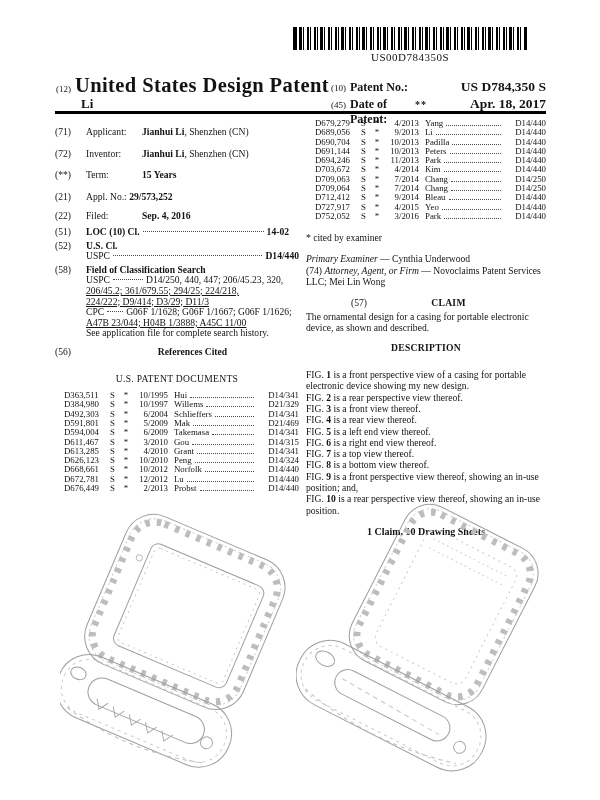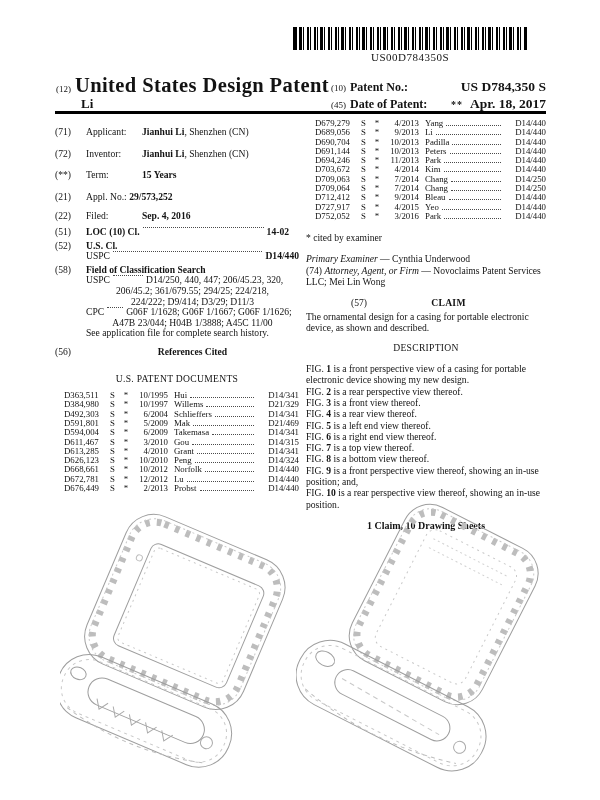--- a/index.html
+++ b/index.html
@@ -18,56 +18,56 @@
 
   
   .hdr-left{position:absolute;left:56px;top:74px;width:280px;}
   .code-sm{font-size:9px;}
   .main-title{font-size:20.5px;font-weight:bold;letter-spacing:.4px;}
   .inventor-short{font-size:13px;font-weight:bold;margin:0 0 0 25px;line-height:13px;}
   .hdr-right{position:absolute;left:331px;top:79px;width:215px;font-size:12px;}
   .hdr-row{display:flex;align-items:baseline;line-height:15px;}
   .hdr-row .lbl{font-weight:bold;margin-left:4px;}
   .hdr-row .sp{flex:1;}
-  .hdr-row .val{font-weight:bold;font-size:13.5px;white-space:nowrap;}
+  .hdr-row .val{font-weight:bold;font-size:13.5px;white-space:nowrap;margin-left:36px;}
   .hdr-row .note{font-size:10px;font-weight:bold;margin-right:7px;letter-spacing:1px;}
   .rule{position:absolute;left:55px;top:111px;width:491px;height:3px;background:#000;}
 
   
   .col-left{position:absolute;left:55px;top:127px;width:244px;font-size:9.6px;line-height:10.6px;}
   .col-right{position:absolute;left:306px;top:119px;width:240px;font-size:9.6px;line-height:10.6px;}
   .field{display:flex;margin-bottom:8px;}
   .fcode{width:31px;flex:none;}
   .fbody{flex:1;min-width:0;}
   .b{font-weight:bold;}
   .i{font-style:italic;}
   .lblw{display:inline-block;width:56px;}
   .dots{flex:1;border-bottom:1px dotted #4a4a4a;margin:0 3px 2px 3px;min-width:8px;}
-  .dline{display:flex;align-items:flex-start;}
-  .right{text-align:center;}
+  .dline{display:flex;align-items:center;}
+  .right{text-align:left;text-decoration:underline;}
 
   
   .refs-head{flex:1;text-align:center;font-weight:bold;}
   .refs-sub{text-align:center;margin:2px 0 7px 0;letter-spacing:.3px;}
   .ref-rows{padding-left:9px;}
   .ref-row{display:flex;align-items:baseline;line-height:9.3px;font-size:8.8px;white-space:nowrap;}
   .rn{width:46px;flex:none;}
   .rk{width:10px;flex:none;}
   .rs{width:12px;flex:none;text-align:center;}
   .rd{width:36px;flex:none;text-align:right;margin-right:6px;}
   .rm{flex:none;}
   .rc{width:42px;flex:none;text-align:right;}
   .cited-note{margin:12px 0 10px 0;}
 
   
   .para{margin-bottom:2px;}
   .headline{display:flex;margin:10px 0 4px 0;padding-left:45px;}
   .headline .fcode{width:31px;}
   .headline .ht{flex:1;text-align:center;font-weight:bold;letter-spacing:.3px;margin-right:31px;}
-  .headline2{text-align:center;font-weight:normal;letter-spacing:.3px;margin:10px 0 9px 0;}
+  .headline2{text-align:center;font-weight:bold;letter-spacing:.3px;margin:10px 0 15px 0;}
   .fig-line{line-height:11.3px;}
   .footer-line{text-align:center;font-weight:bold;margin-top:11px;font-size:10px;}
 
   
   .drawing{position:absolute;}
   .fig-front{left:60px;top:496px;width:238px;height:302px;}
   .fig-rear{left:296px;top:492px;width:256px;height:302px;}
   svg{display:block;}
 </style>
 </head>

